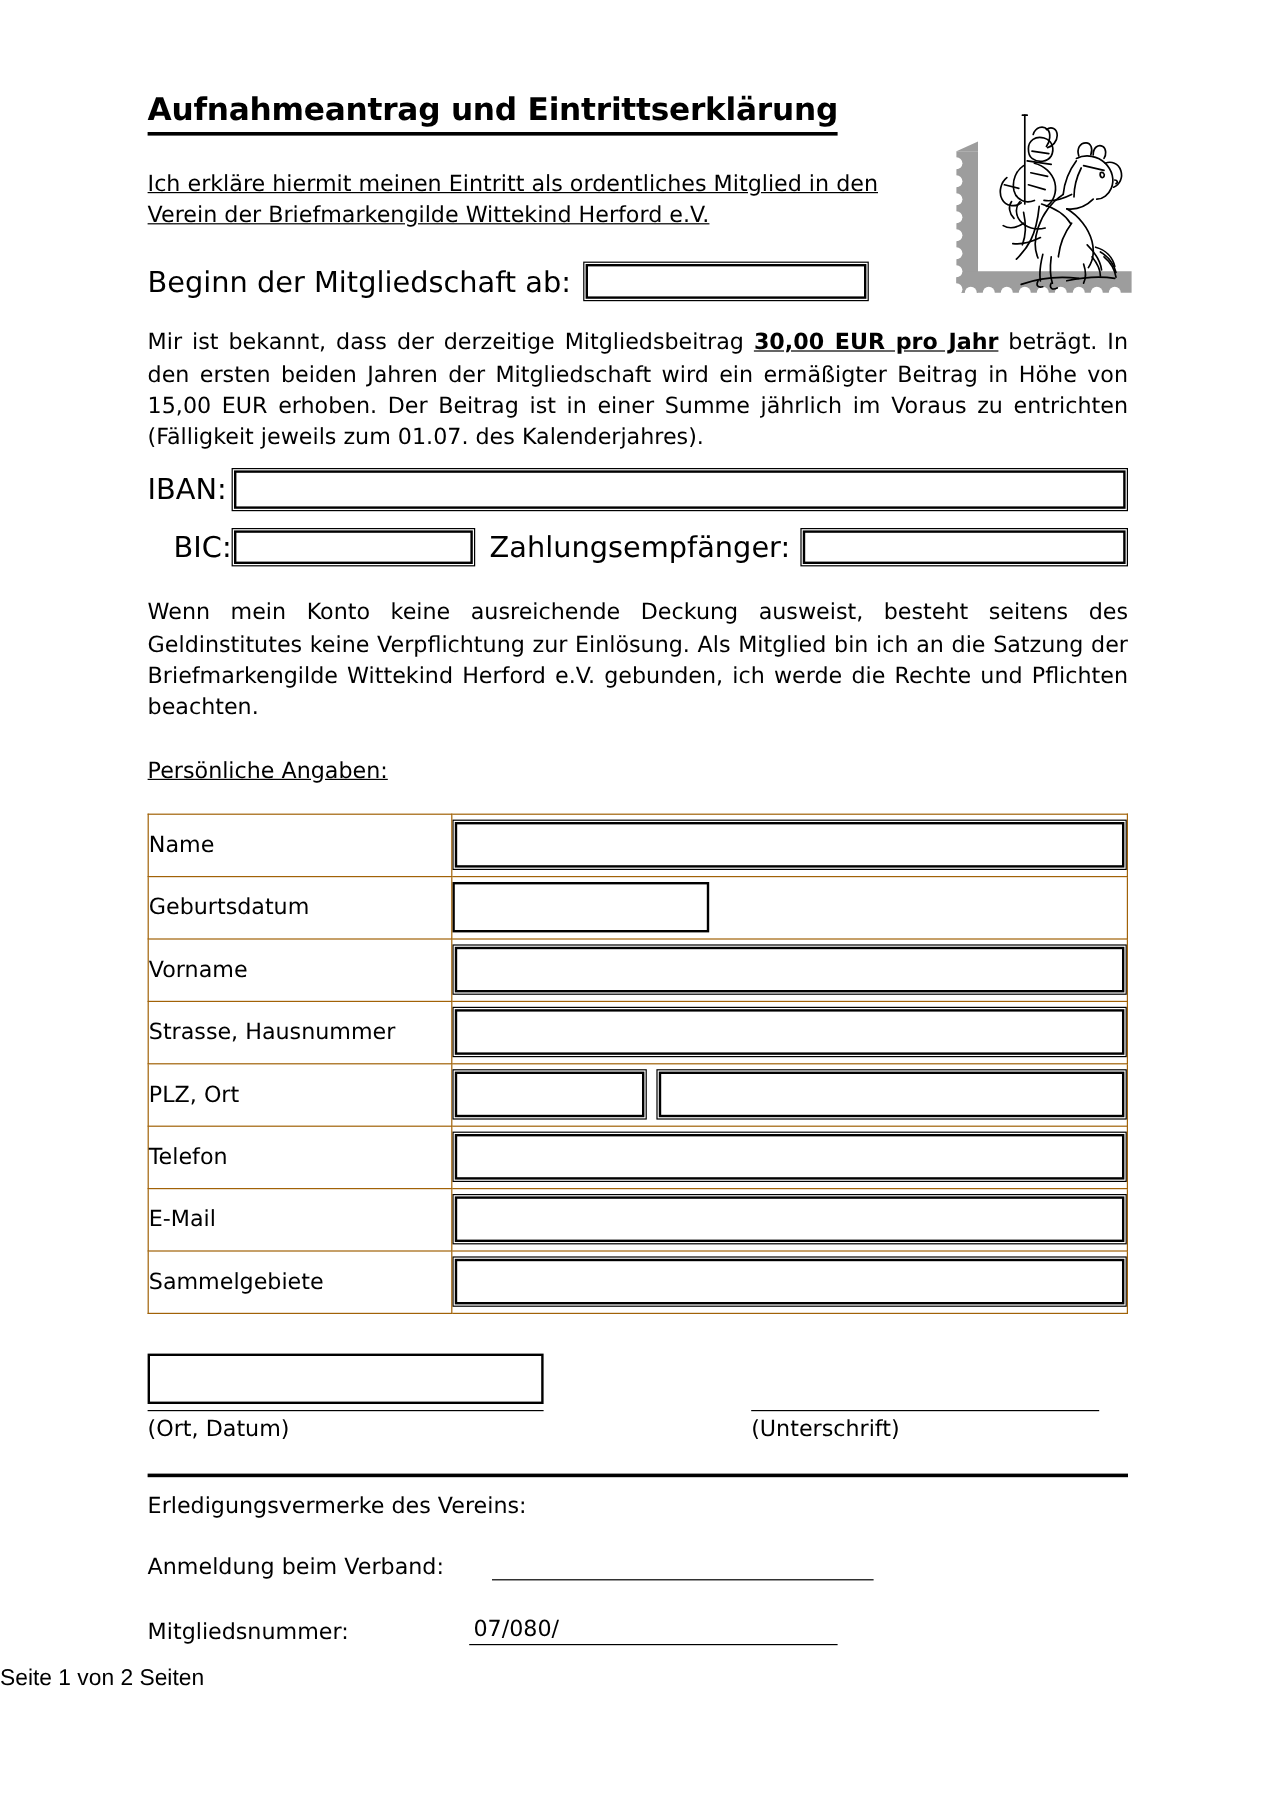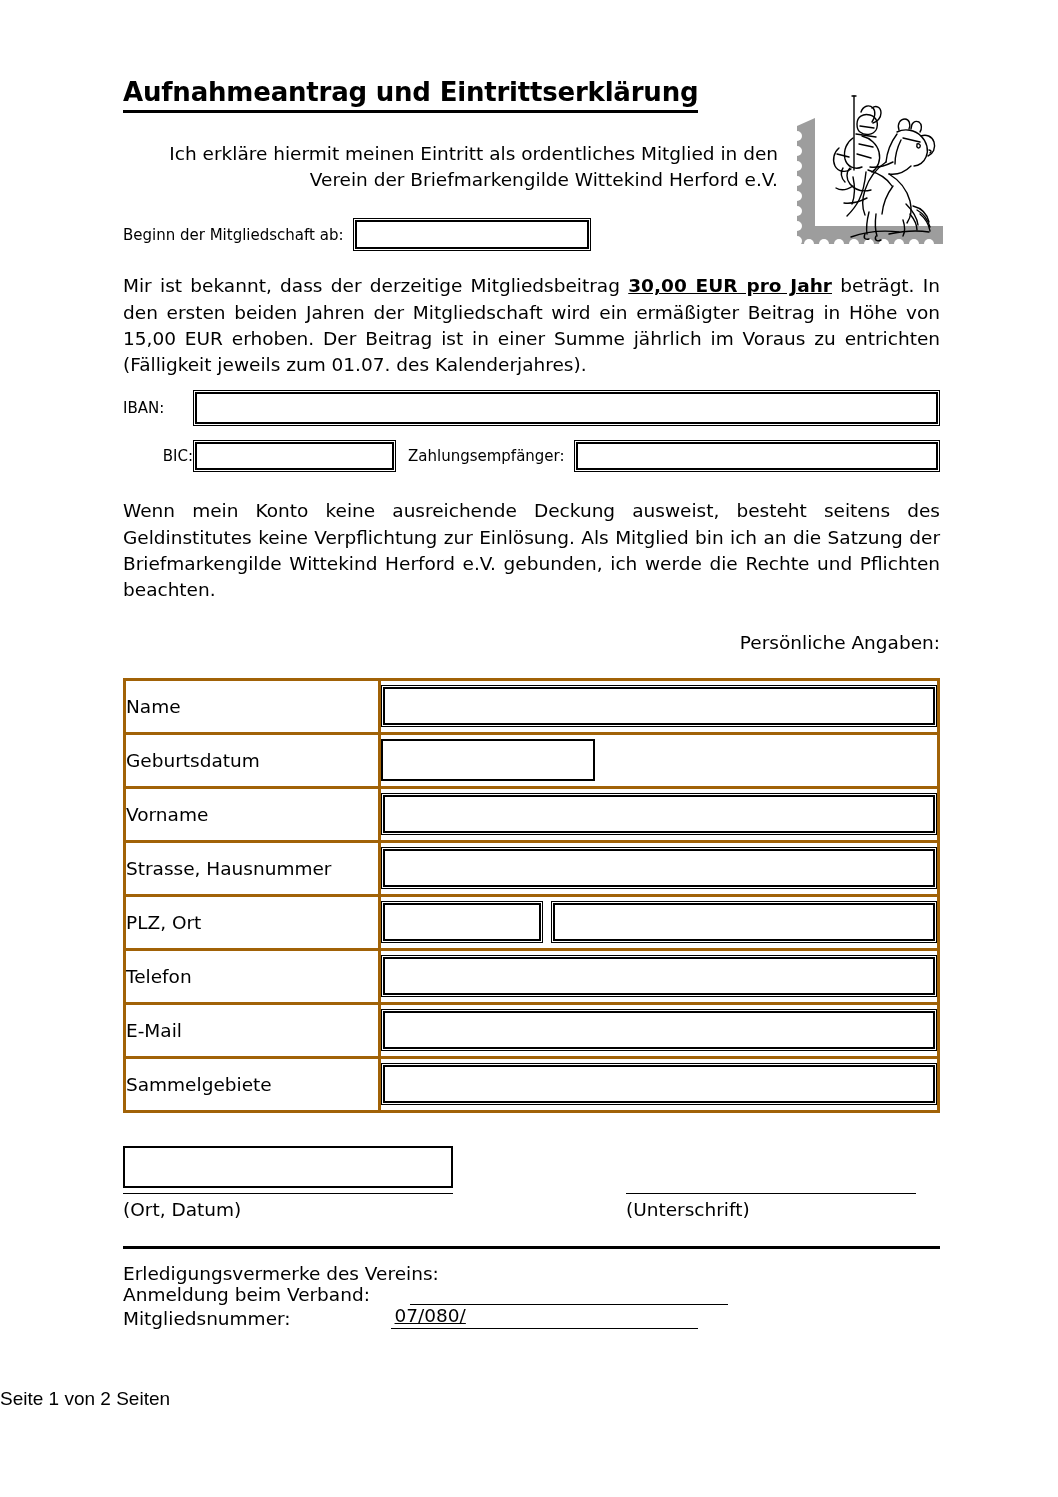--- a/index.html
+++ b/index.html
@@ -52,31 +52,31 @@
   }
 
   
   p.para {
     font-size: 18.5px;
     line-height: 1.42;
     margin: 0;
     text-align: justify;
     hyphens: none;
   }
-  p.para.noj { text-align: right; }
+  p.para.noj { text-align: left; text-decoration: underline; }
 
   .blk { margin-top: 26px; }
 
   .bold { font-weight: bold; text-decoration: underline; }
 
   
   .row {
     display: flex;
     align-items: center;
-    font-size: 15px;
+    font-size: 24px;
   }
   .row .lbl { white-space: nowrap; }
 
   
   
   .fld {
     background: #fff;
     border: 1px solid #000;
     padding: 1px;
     box-sizing: border-box;
@@ -95,21 +95,21 @@
     box-sizing: border-box;
   }
 
   
   table.pers {
     border-collapse: collapse;
     width: 100%;
     table-layout: fixed;
   }
   table.pers td {
-    border: 3px solid #a16207;
+    border: 1px solid #a16207;
     padding: 0;
     vertical-align: middle;
     height: 51px;
   }
   td.lab {
     width: 252px;
     font-size: 18.5px;
     padding-left: 11px;
   }
   td.inp { padding: 4px 8px 4px 8px; }
@@ -151,34 +151,34 @@
     margin-top: 10px;
     width: 100%;
   }
 
   .vermerk { font-size: 18.5px; margin-top: 14px; }
 
   .ul-row {
     display: flex;
     align-items: flex-end;
     font-size: 18.5px;
+    margin-top: 30px;
   }
   .ul-row .k { white-space: nowrap; }
   .ul-line {
     border-bottom: 1.6px solid #000;
     height: 20px;
     box-sizing: border-box;
   }
   .ul-pre {
     border-bottom: 1.6px solid #000;
     height: 24px;
     box-sizing: border-box;
     padding: 0 4px;
     white-space: nowrap;
-    text-decoration: underline;
   }
 
   .footer {
     position: absolute;
     left: 0;
     top: 1388px;
     width: 940px;
     font-family: "Liberation Sans", sans-serif;
     font-size: 19px;
   }

